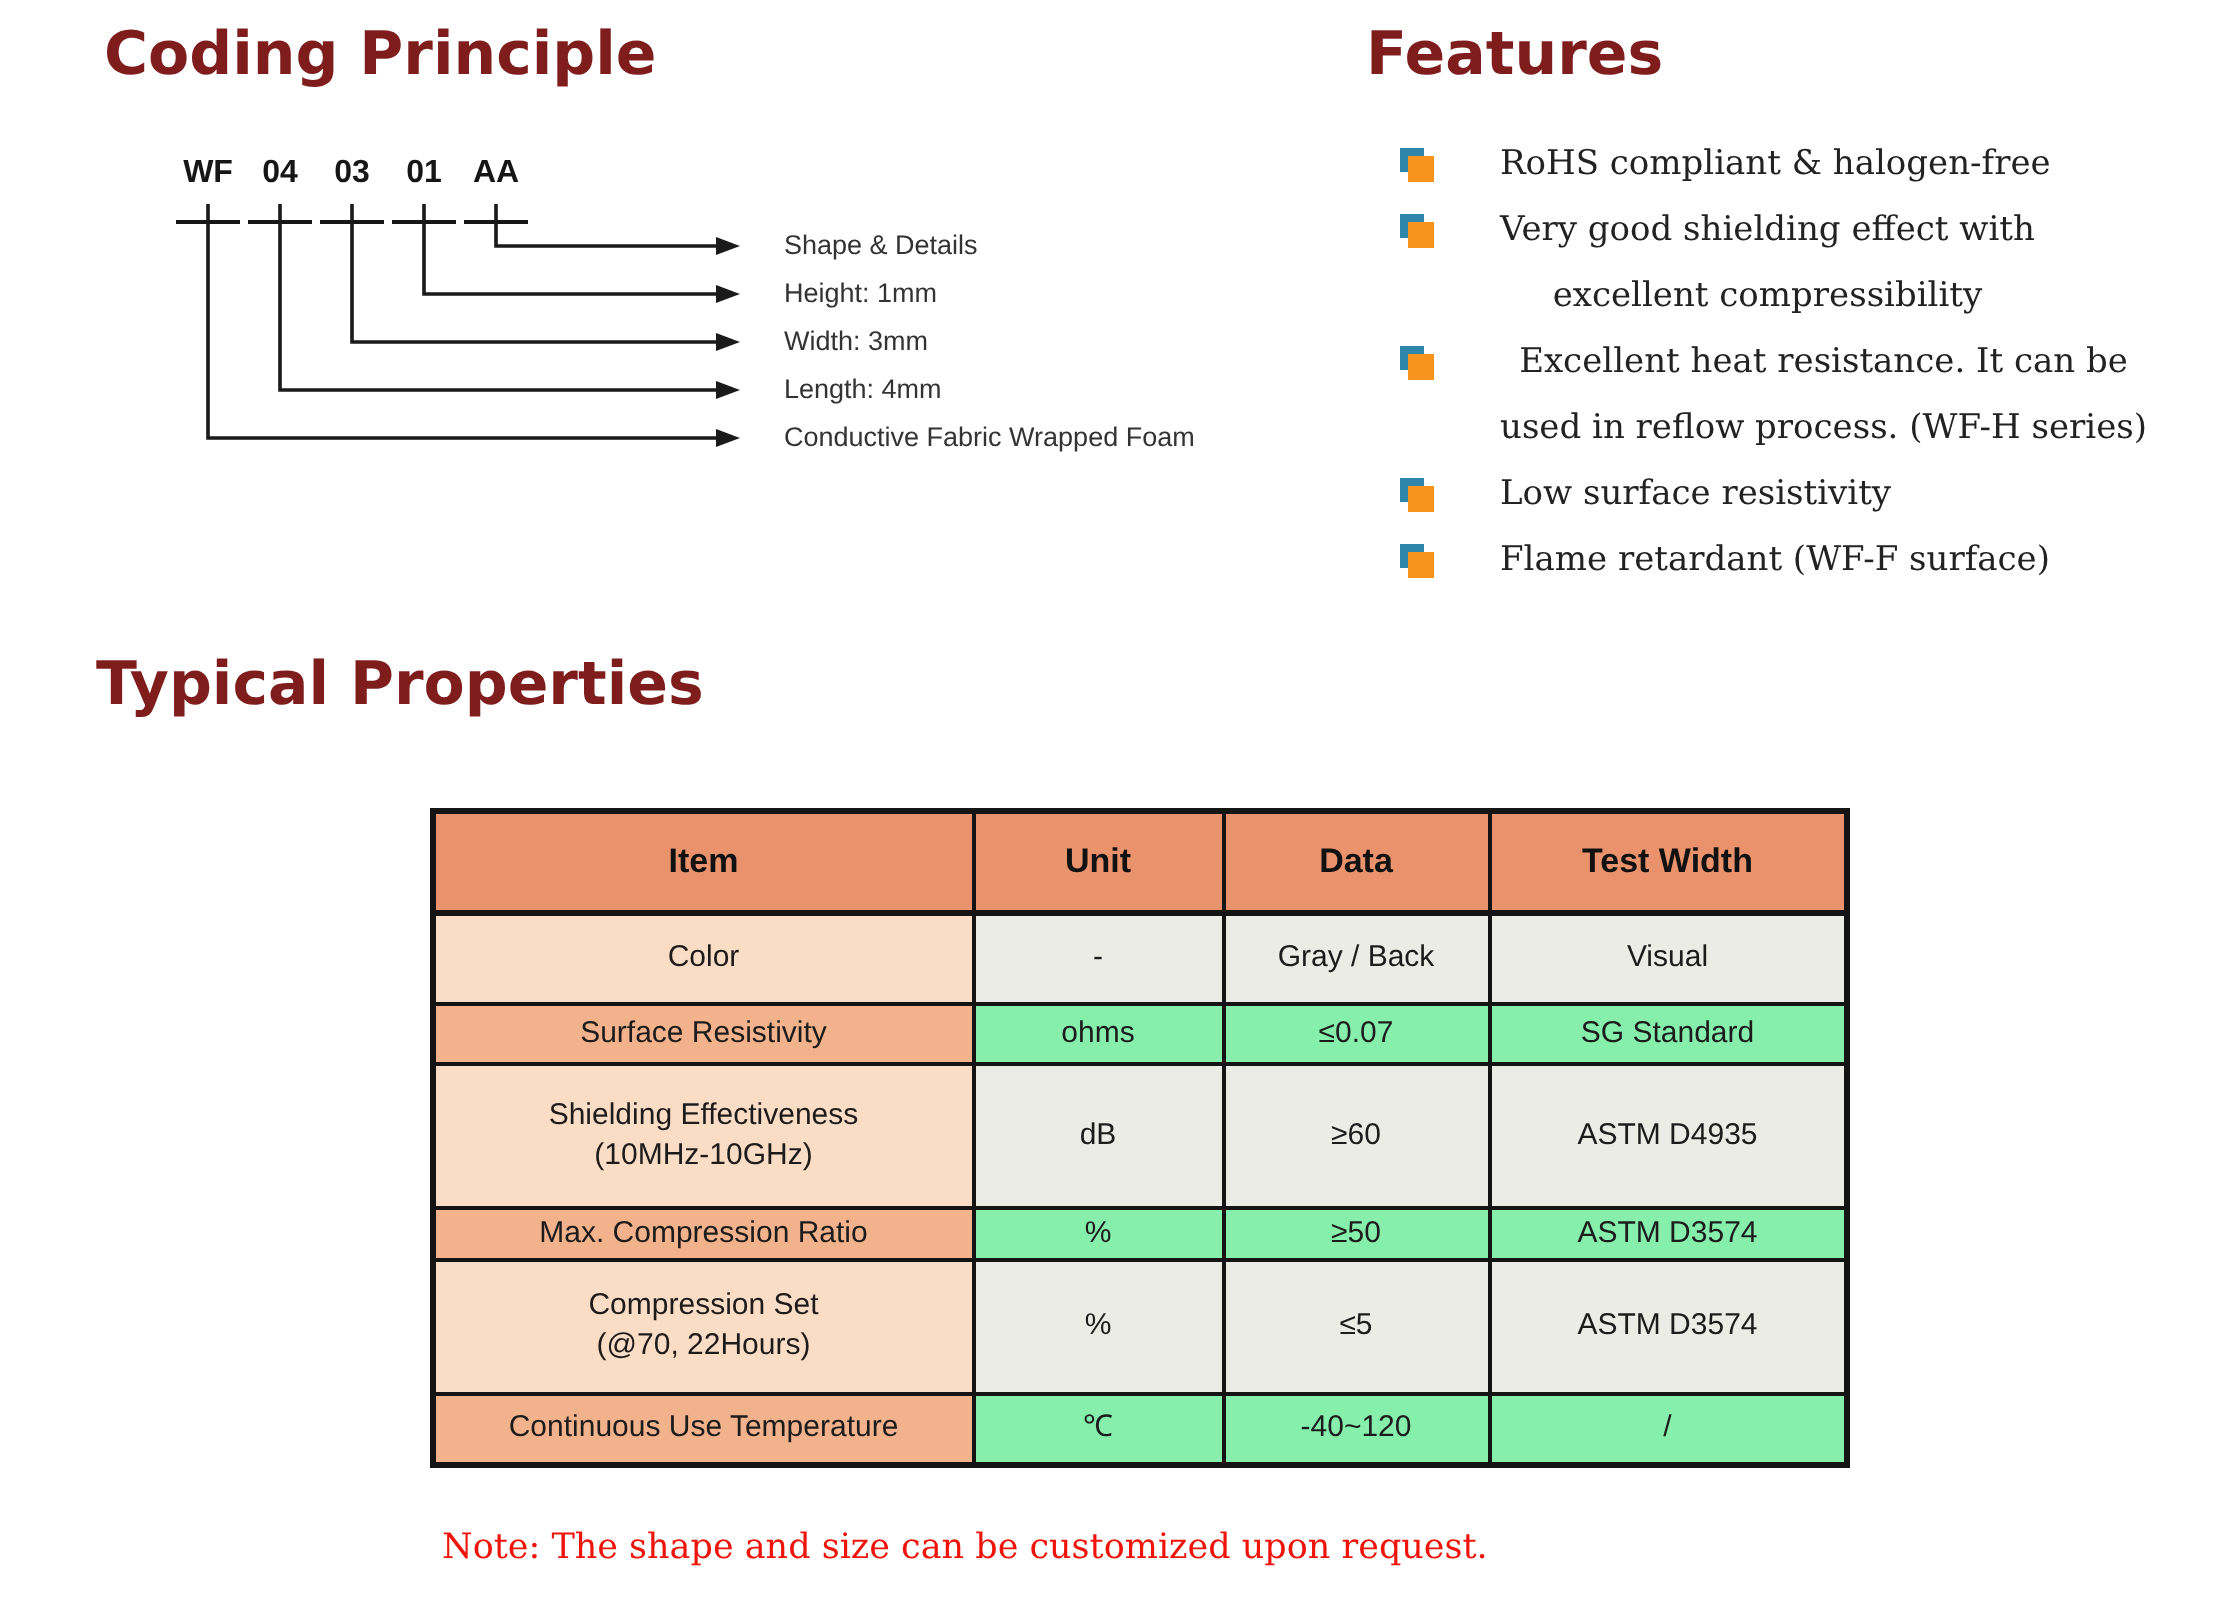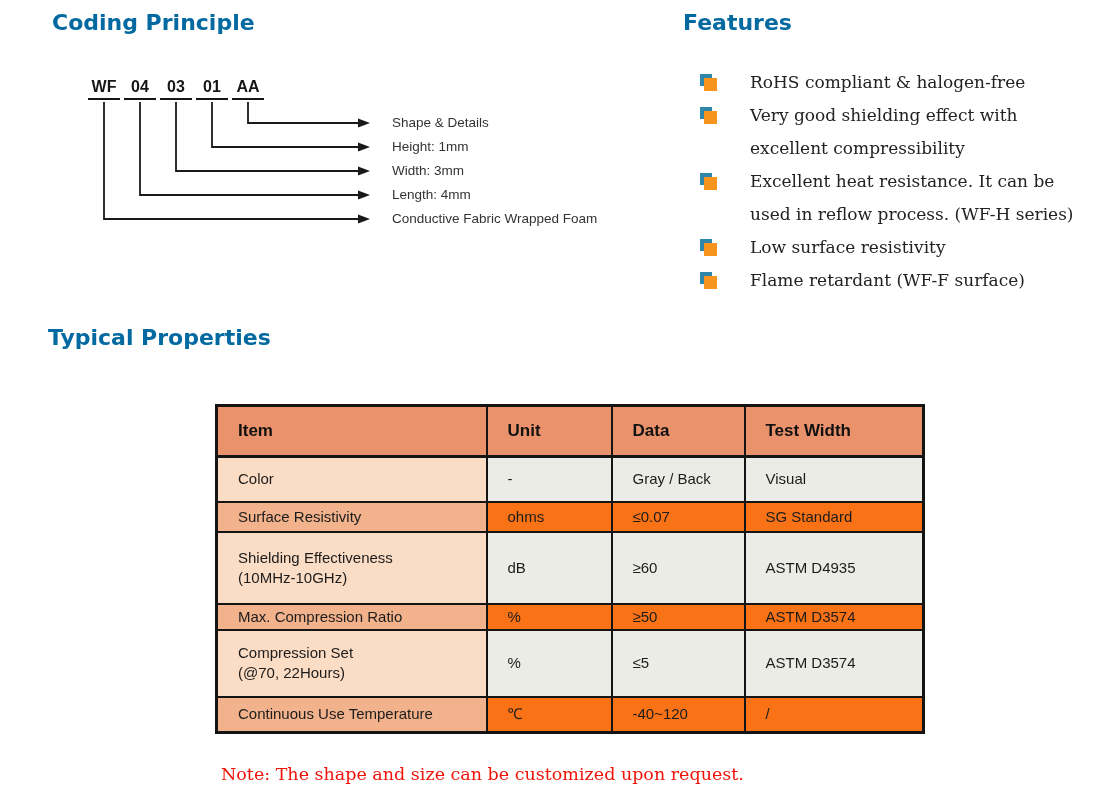--- a/index.html
+++ b/index.html
@@ -10,60 +10,61 @@
     height: 804px;
     background: #ffffff;
     overflow: hidden;
     font-family: "Liberation Sans", sans-serif;
     color: #1c1c1c;
   }
   h1.sec-title {
     position: absolute;
     font-family: "DejaVu Sans", sans-serif;
     font-weight: 700;
-    font-size: 22px;
+    font-size: 30px;
     letter-spacing: 0px;
-    color: #0369a1;
+    color: #7f1d1d;
   }
   
   .code-row {
     position: absolute;
     left: 88px; top: 78px;
     display: flex;
     gap: 4px;
   }
   .code-row .seg {
     display: inline-block;
     width: 32px;
     text-align: center;
     font-family: "Liberation Sans", sans-serif;
     font-weight: 700;
     font-size: 16px;
     color: #161616;
-    padding-bottom: 2px;
+    padding-bottom: 14px;
     border-bottom: 2.5px solid #161616;
   }
   .diagram-svg {
     position: absolute;
     left: 80px; top: 102px;
   }
   .diag-label {
     position: absolute;
     left: 392px;
     height: 18px;
     line-height: 18px;
     font-size: 13.5px;
     color: #333333;
     white-space: nowrap;
   }
   
   .feature-list {
     position: absolute;
     left: 700px; top: 66px;
     width: 400px;
+    text-align: center;
   }
   .feature-item {
     display: flex;
     align-items: flex-start;
   }
   .bullet {
     position: relative;
     flex: none;
     width: 17px; height: 17px;
     margin-top: 8px;
@@ -90,41 +91,41 @@
   table.props {
     position: absolute;
     left: 215px; top: 404px;
     width: 707px;
     border-collapse: collapse;
     table-layout: fixed;
     border: 3px solid #141414;
   }
   table.props td, table.props th {
     border: 2px solid #141414;
-    text-align: left;
+    text-align: center;
     vertical-align: middle;
     font-size: 15px;
     line-height: 20px;
     color: #1c1c1c;
     white-space: pre-line;
     padding: 2px 20px;
   }
   table.props th {
     background: #e9926b;
     font-family: "Liberation Sans", sans-serif;
     font-weight: 700;
     font-size: 17px;
     color: #111111;
     height: 51px;
     border-bottom: 3px solid #141414;
   }
   tr.band-light td.item-cell { background: #fbdcc5; }
   tr.band-dark  td.item-cell { background: #f2b28b; }
   tr.band-light td.val-cell  { background: #ebece5; }
-  tr.band-dark  td.val-cell  { background: #f97316; }
+  tr.band-dark  td.val-cell  { background: #86efac; }
   tr.h35 td { height: 45px; }
   tr.h38 td { height: 30px; }
   tr.h72 td { height: 72px; }
   tr.h34 td { height: 24px; }
   tr.h67 td { height: 67px; }
   tr.h36 td { height: 36px; }
   .note {
     position: absolute;
     left: 221px; top: 764px;
     font-family: "DejaVu Serif", serif;

